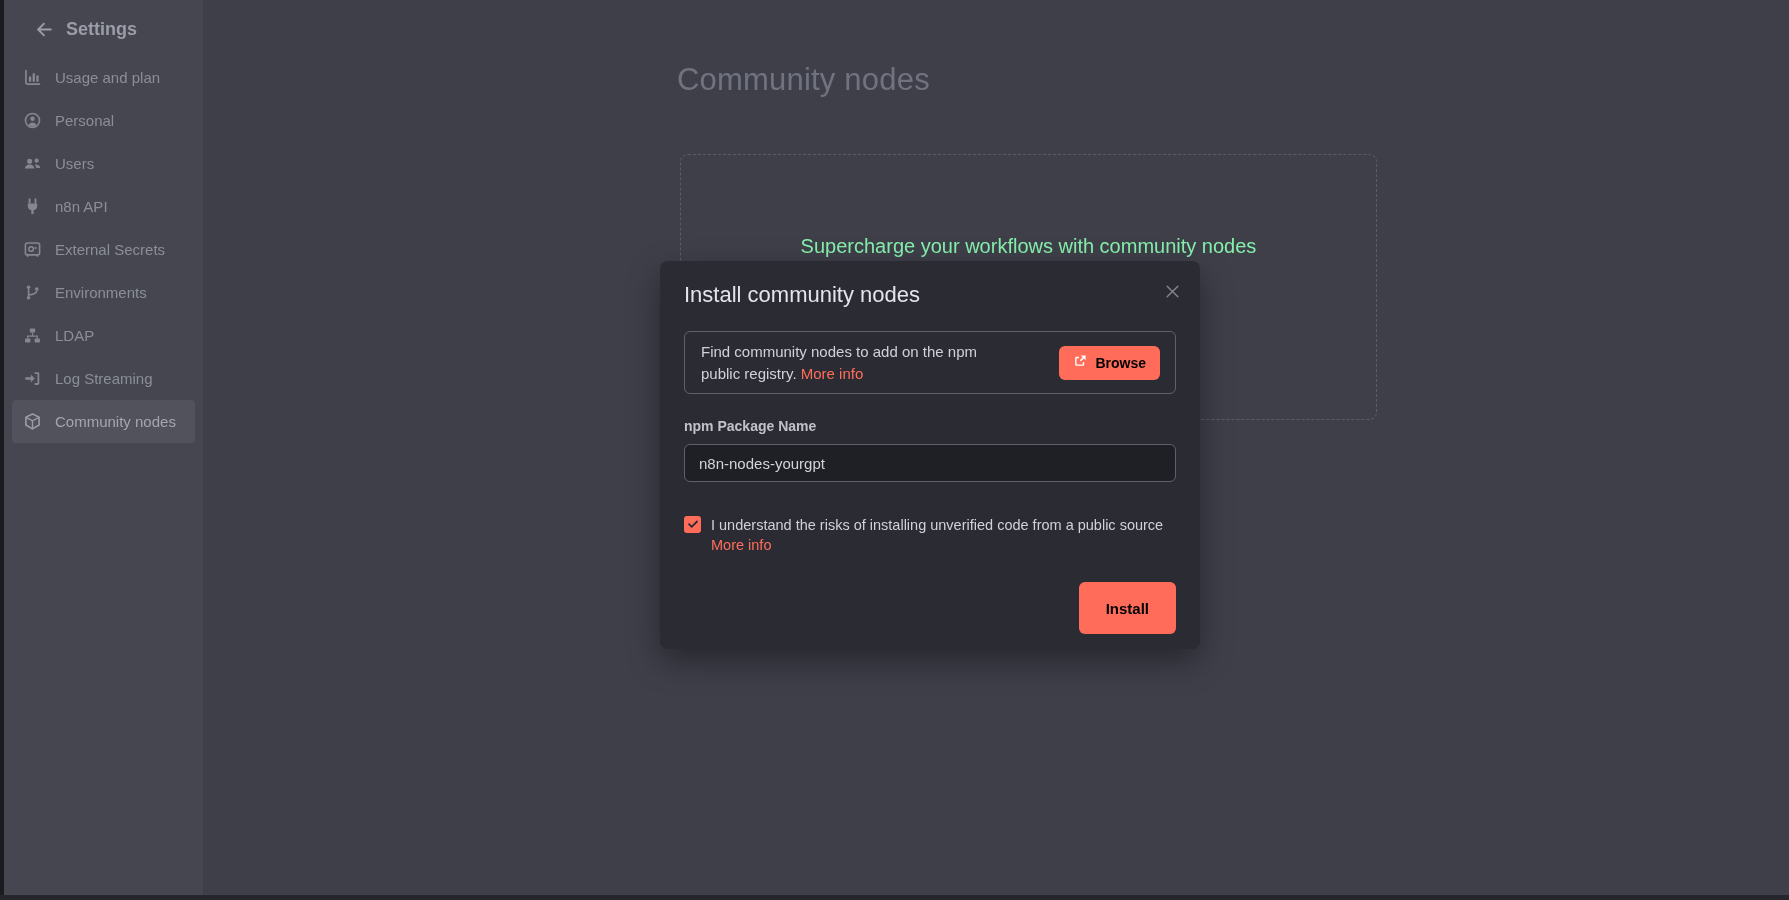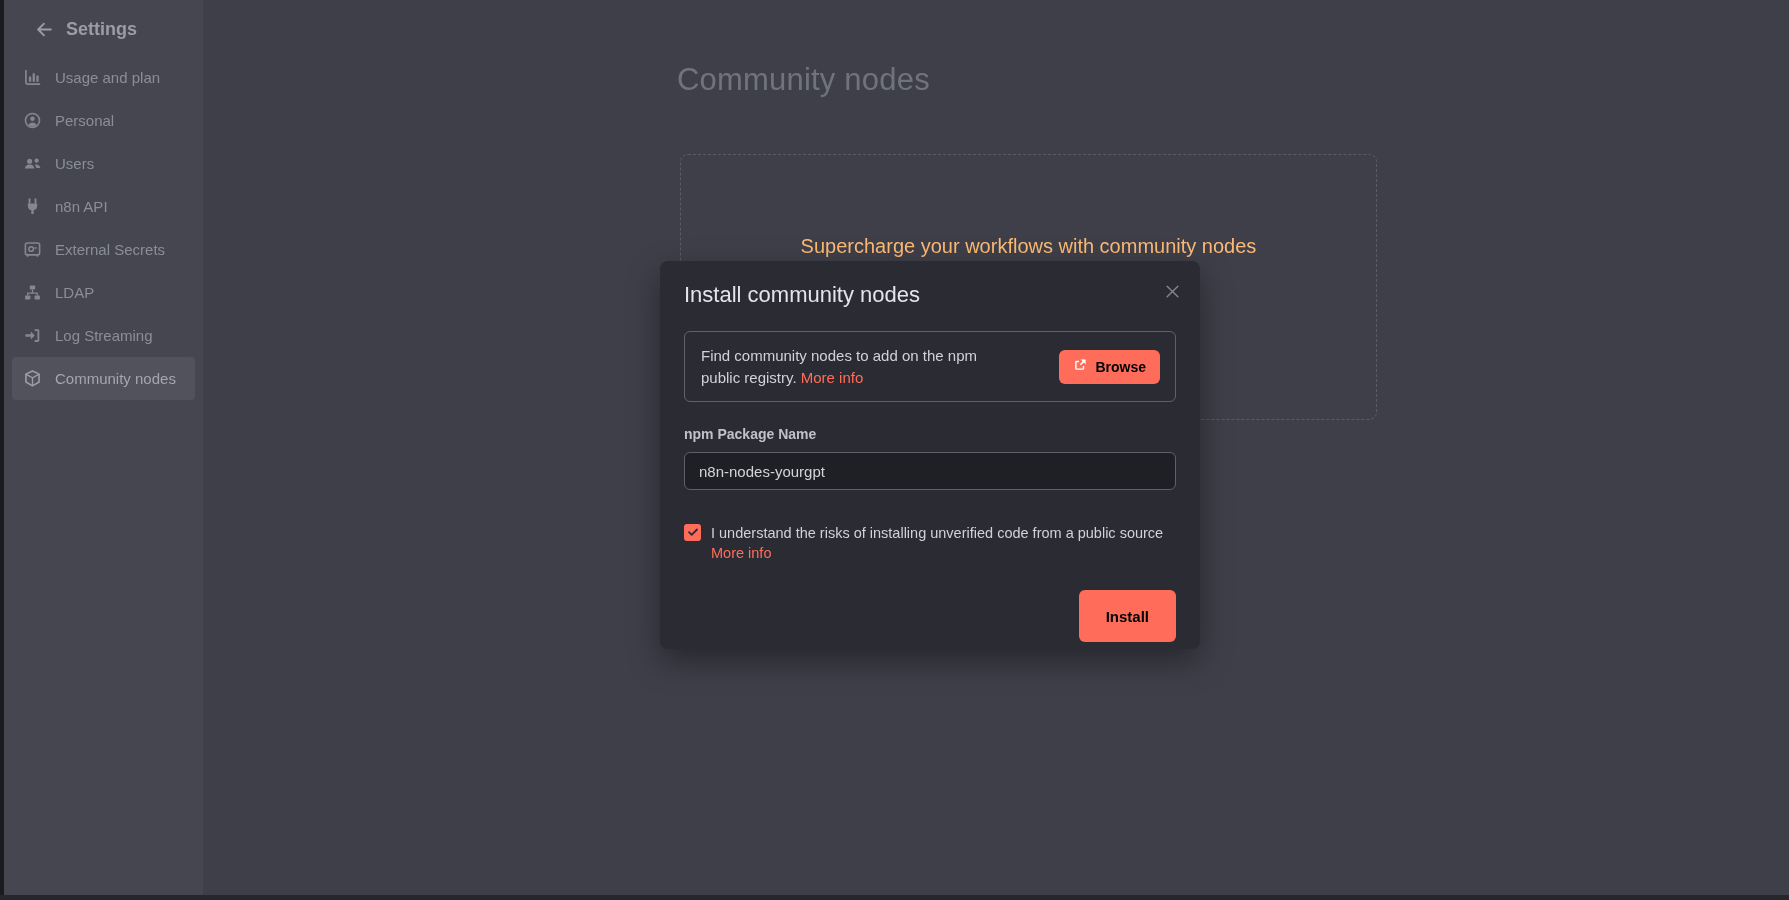--- a/index.html
+++ b/index.html
@@ -35,35 +35,35 @@
 
   
   .main-title {
     position:absolute; left:677px; top:62px;
     font-size:31px; font-weight:400; color:#70737f; letter-spacing:.2px;
   }
   .dashed-box {
     position:absolute; left:680px; top:154px; width:697px; height:266px;
     border:1px dashed #5a5c66; border-radius:8px; text-align:center;
   }
-  .empty-text { margin-top:80px; font-size:20px; color:#fdba74; }
+  .empty-text { margin-top:80px; font-size:20px; color:#86efac; }
 
   
   .modal {
     position:absolute; left:660px; top:261px; width:540px; height:388px;
     background:#2b2c33; border-radius:8px;
     box-shadow:0 12px 32px rgba(0,0,0,.38);
     padding:21px 24px 0 24px;
   }
   .modal-header { display:flex; justify-content:space-between; align-items:flex-start; }
   .modal-title { font-size:22px; font-weight:400; color:#e3e5ea; }
   .close-btn { color:#85878d; margin-top:2px; margin-right:-4px; cursor:pointer; background:none; border:none; }
 
   .info-box {
-    margin-top:23px; height:71px;
+    margin-top:23px; height:63px;
     border:1px solid #5f6169; border-radius:6px;
     padding:0 15px 0 16px;
     display:flex; align-items:center; justify-content:space-between;
   }
   .info-text { font-size:15px; line-height:22px; color:#d0d2d8; width:360px; }
   .link { color:#ff6d5a; text-decoration:none; cursor:pointer; }
   .btn {
     background:#ff6d5a; color:#000000; border:none; border-radius:6px;
     font-family:"Liberation Sans", sans-serif; font-weight:700; cursor:pointer;
     display:inline-flex; align-items:center; justify-content:center;margin-left:48px;
@@ -155,20 +155,31 @@
       <svg viewBox="0 0 16 16" width="17" height="17">
           <rect x="1.3" y="1.9" width="13.4" height="11.2" rx="1.8" fill="none" stroke="currentColor" stroke-width="1.5"></rect>
           <circle cx="6.7" cy="7.5" r="2.2" fill="none" stroke="currentColor" stroke-width="1.4"></circle>
           <path d="M10 5.5l2.8 1.1-2.8 1.1z" fill="currentColor"></path>
           <path d="M3.4 13.1v1.7M12.6 13.1v1.7" stroke="currentColor" stroke-width="1.7"></path>
         </svg>
     </span>
     <span>External Secrets</span>
   </div>
 
+  <div class="side-item">
+    <span>
+      <svg viewBox="0 0 16 16" width="17" height="17">
+          <circle cx="4.3" cy="3" r="1.7" fill="currentColor"></circle>
+          <circle cx="4.3" cy="13" r="1.7" fill="currentColor"></circle>
+          <circle cx="12" cy="4.8" r="1.7" fill="currentColor"></circle>
+          <path d="M4.3 4.6v6.8M12 6.4c-.4 2.4-3.3 3.5-7.7 3.8" fill="none" stroke="currentColor" stroke-width="1.5"></path>
+        </svg>
+    </span>
+    <span>Environments</span>
+  </div>
 
 
   <div class="side-item">
     <span>
       <svg viewBox="0 0 16 16" width="17" height="17">
           <rect x="5.5" y="1.5" width="5" height="3.6" rx=".6" fill="currentColor"></rect>
           <rect x="1" y="10.9" width="5" height="3.6" rx=".6" fill="currentColor"></rect>
           <rect x="10" y="10.9" width="5" height="3.6" rx=".6" fill="currentColor"></rect>
           <path d="M8 5.1v3.5M3.5 10.9V8.6h9v2.3" fill="none" stroke="currentColor" stroke-width="1.2"></path>
         </svg>

